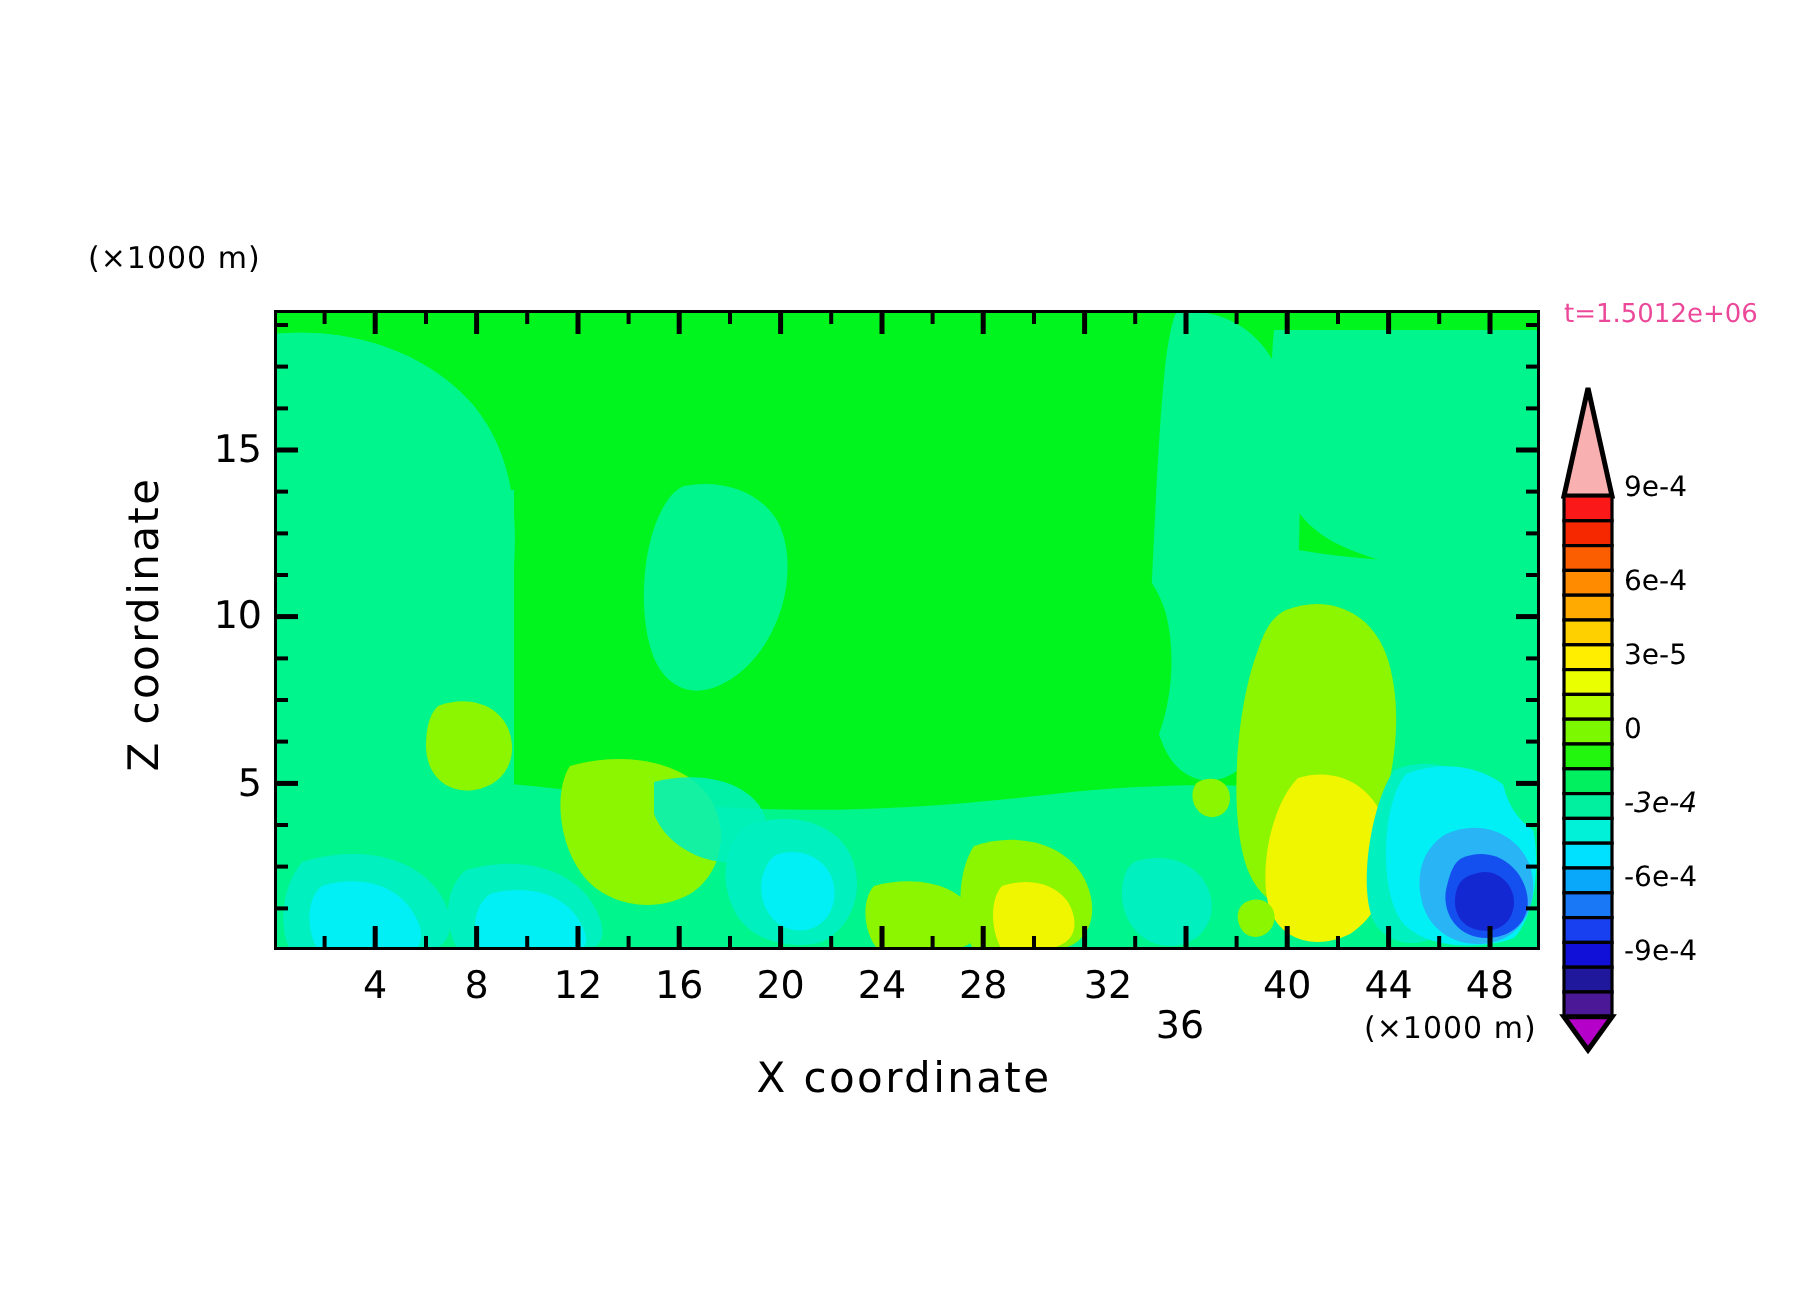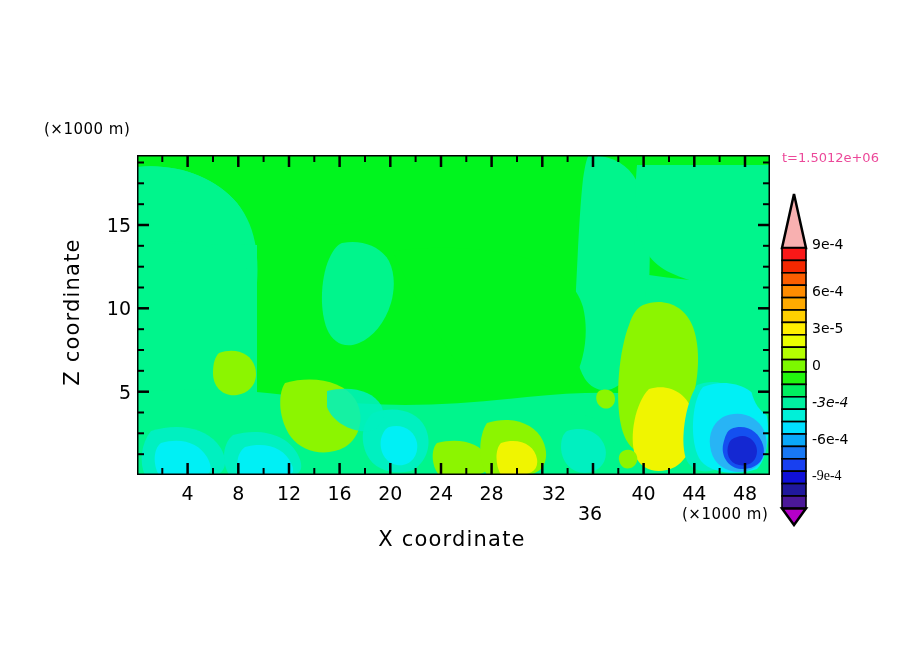--- a/index.html
+++ b/index.html
@@ -384,16 +384,16 @@
     </svg>
   </div>
 
   <div class="abs" style="left:812px; top:192px; width:80px; height:335px;">
     <div class="abs cbar-label" style="left:0; top:52px;">9e-4</div>
     <div class="abs cbar-label" style="left:0; top:99px;">6e-4</div>
     <div class="abs cbar-label" style="left:0; top:136px;">3e-5</div>
     <div class="abs cbar-label" style="left:0; top:173px;">0</div>
     <div class="abs cbar-label" style="left:0; top:210px;font-style:italic;">-3e-4</div>
     <div class="abs cbar-label" style="left:0; top:247px;">-6e-4</div>
-    <div class="abs cbar-label" style="left:0; top:284px;font-family:Liberation Serif, serif;">-9e-4</div>
+    <div class="abs cbar-label" style="left:0; top:284px;">-9e-4</div>
   </div>
 
 </div>
 
 </body></html>

